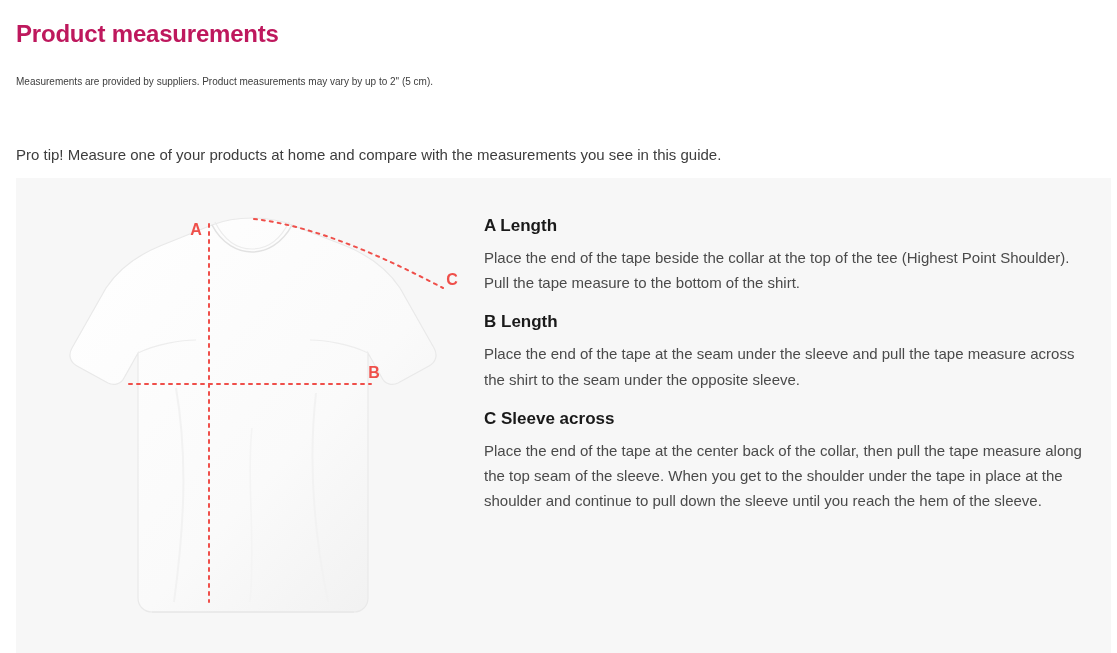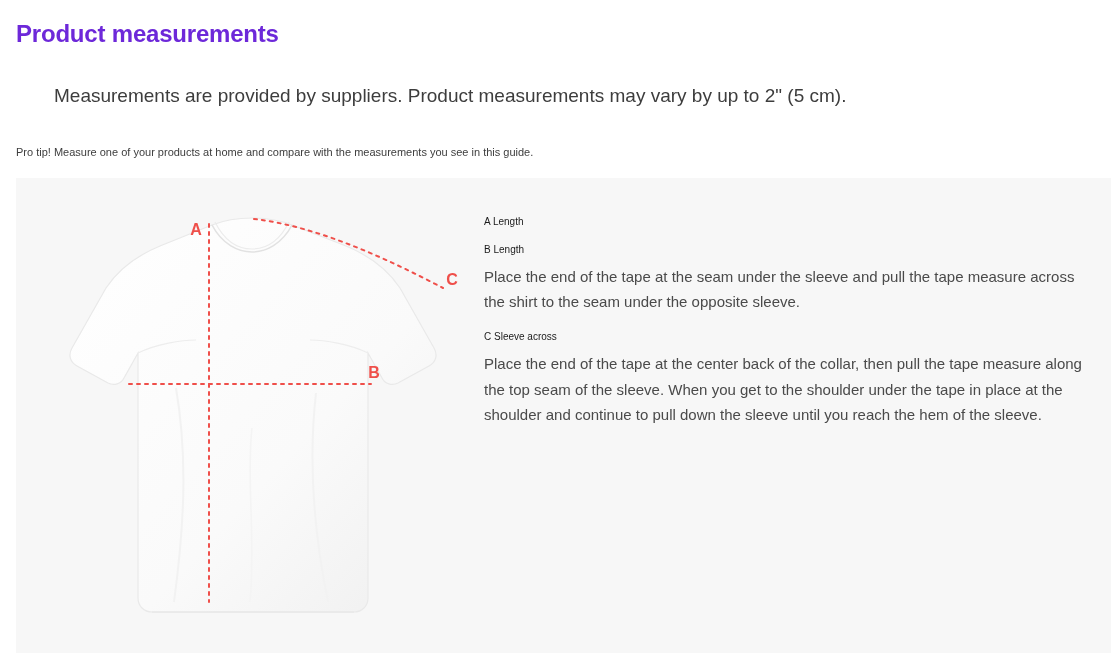--- a/index.html
+++ b/index.html
@@ -17,36 +17,35 @@
     width: 1117px;
     height: 653px;
     background: #ffffff;
   }
   .page-title {
     position: absolute;
     left: 16px;
     top: 4px;
     font-size: 24px;
     font-weight: bold;
-    color: #6d28d9;
+    color: #be185d;
     letter-spacing: -0.2px;
   }
   .intro-line-1 {
     position: absolute;
     left: 16px;
     top: 66px;
-    font-size: 19px;
+    font-size: 10px;
     color: #3d3d3d;
-    margin-left: 38px;
   }
   .intro-line-2 {
     position: absolute;
     left: 16px;
     top: 110px;
-    font-size: 11px;
+    font-size: 15px;
     color: #3d3d3d;
     margin-top: 36px;
   }
   .panel {
     position: absolute;
     left: 16px;
     top: 178px;
     width: 1095px;
     height: 475px;
     background: #f7f7f7;
@@ -60,22 +59,22 @@
   }
   .figure svg { display: block; }
   .guide-list {
     position: absolute;
     left: 468px;
     top: 38px;
     width: 610px;
   }
   .guide-item { margin-bottom: 17px; }
   .guide-heading {
-    font-size: 10px;
-    font-weight: normal;
+    font-size: 17px;
+    font-weight: bold;
     color: #1a1a1a;
     margin: 0 0 9px 0;
   }
   .guide-body {
     font-size: 15px;
     color: #4a4a4a;
     line-height: 1.68;
     margin: 0;
     max-width: 600px;
   }
@@ -151,20 +150,21 @@
         <text x="180" y="57" fill="#ef4f4a" font-family="Liberation Sans, sans-serif" font-size="16" font-weight="bold" text-anchor="middle">A</text>
         <text x="358" y="200" fill="#ef4f4a" font-family="Liberation Sans, sans-serif" font-size="16" font-weight="bold" text-anchor="middle">B</text>
         <text x="436" y="107" fill="#ef4f4a" font-family="Liberation Sans, sans-serif" font-size="16" font-weight="bold" text-anchor="middle">C</text>
       </svg>
     </div>
 
     <div class="guide-list">
 
       <div class="guide-item">
         <h2 class="guide-heading">A Length</h2>
+        <p class="guide-body">Place the end of the tape beside the collar at the top of the tee (Highest Point Shoulder). Pull the tape measure to the bottom of the shirt.</p>
       </div>
 
       <div class="guide-item">
         <h2 class="guide-heading">B Length</h2>
         <p class="guide-body">Place the end of the tape at the seam under the sleeve and pull the tape measure across the shirt to the seam under the opposite sleeve.</p>
       </div>
 
       <div class="guide-item">
         <h2 class="guide-heading">C Sleeve across</h2>
         <p class="guide-body">Place the end of the tape at the center back of the collar, then pull the tape measure along the top seam of the sleeve. When you get to the shoulder under the tape in place at the shoulder and continue to pull down the sleeve until you reach the hem of the sleeve.</p>

